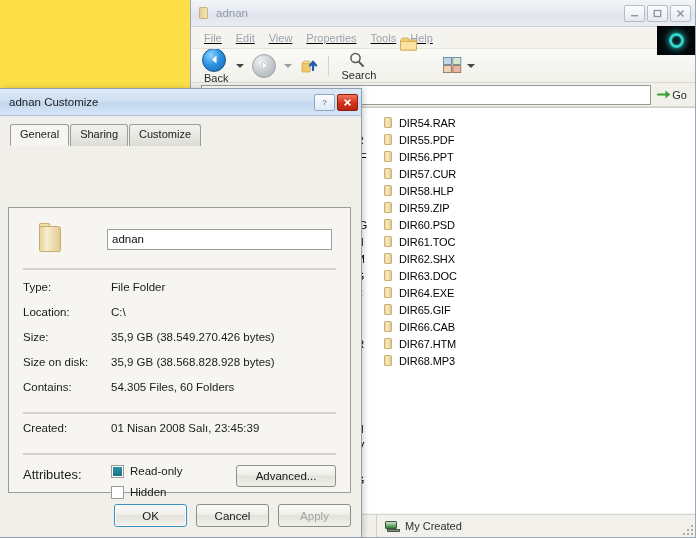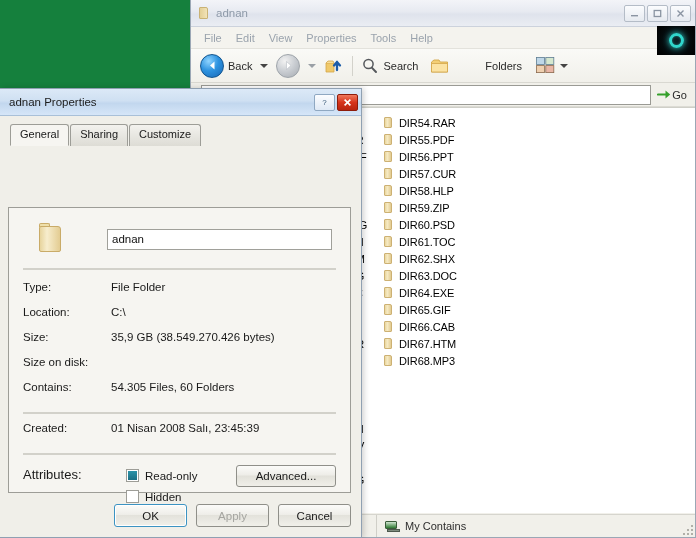--- a/index.html
+++ b/index.html
@@ -11,21 +11,21 @@
     background: #ffffff;
     font-family: "Liberation Sans", sans-serif;
     font-size: 11px;
     -webkit-font-smoothing: antialiased;
   }
 
   #root {
     position: relative;
     width: 696px;
     height: 505px;
-    background: #15803d;
+    background: #fde047;
   }
 
   
   #explorer-window {
     position: absolute;
     left: 190px;
     top: 0px;
     width: 506px;
     height: 538px;
     background: #f1f0ea;
@@ -80,20 +80,21 @@
 
   .exp-menubar {
     height: 22px;
     background: #f4f3ee;
     display: flex;
     align-items: center;
     padding-left: 6px;
     border-bottom: 1px solid #e3e2dc;
     position: relative;
     box-sizing: border-box;
+    text-decoration: underline;
   }
   .exp-menubar .menu-item {
     font-size: 11px;
     color: #9aa3ad;
     padding: 2px 7px;
     white-space: nowrap;
   }
   .brand-badge {
     position: absolute;
     right: 0px; top: -1px;
@@ -112,21 +113,21 @@
 
   .exp-toolbar {
     height: 34px;
     background: linear-gradient(to bottom, #fafaf7 0%, #f1f0ea 100%);
     display: flex;
     align-items: center;
     padding-left: 6px;
     border-bottom: 1px solid #d9d8d1;
     box-sizing: border-box;
   }
-  .tb-item { display:flex; align-items:center; padding: 2px 3px; white-space: nowrap; }
+  .tb-item { display:flex; align-items:center; padding: 2px 3px; white-space: nowrap; flex-direction: column; }
   .tb-label { font-size: 11px; color: #2a2a2a; margin-left: 4px; }
   .tb-arrow {
     width: 0; height: 0;
     border-left: 4px solid transparent;
     border-right: 4px solid transparent;
     border-top: 4px solid #444;
     margin: 0 5px;
   }
   .tb-arrow.dim { border-top-color: #9aa0a6; }
   .circ-btn {
@@ -363,21 +364,21 @@
   .info-row { display: flex; align-items: baseline; height: 25px; }
   .info-label {
     width: 88px; flex: 0 0 88px;
     font-size: 11.5px; color: #1a1a1a;
   }
   .info-value { font-size: 11.5px; color: #1a1a1a; }
 
   .attr-row { display: flex; align-items: flex-start; margin-top: 10px; }
   .attr-label { width: 88px; flex:0 0 88px; font-size:13px; color:#1a1a1a; padding-top:2px;}
   .attr-boxes { flex: 1 1 auto; }
-  .chk-line { display:flex; align-items:center; height: 21px; margin-left: 15px; }
+  .chk-line { display:flex; height: 21px; }
   .chkbox {
     width: 13px; height: 13px;
     border: 1px solid #9d9d97;
     background: #ffffff;
     margin-right: 6px;
     display: flex; align-items: center; justify-content: center;
     box-sizing: border-box;
     flex: 0 0 auto;
   }
   .chkbox.filled { background: #ffffff; }
@@ -904,37 +905,37 @@
     </div>
 
     <div class="exp-statusbar">
       <div class="status-pane p1"></div>
       <div class="status-pane p2">0 bytes</div>
       <div class="status-pane p3">
         <div class="pc-icon">
           <div class="scr"></div>
             <div class="base"></div>
         </div>
-        <span>My Contains</span>
+        <span>My Created</span>
       </div>
       <div class="resize-grip">
         <span style="right:0;bottom:0;"></span>
         <span style="right:4px;bottom:0;"></span>
         <span style="right:8px;bottom:0;"></span>
         <span style="right:0;bottom:4px;"></span>
         <span style="right:4px;bottom:4px;"></span>
         <span style="right:0;bottom:8px;"></span>
       </div>
     </div>
   </div>
 
   <div id="properties-dialog">
 
     <div class="dlg-titlebar">
-      <div class="dlg-title-text">adnan Properties</div>
+      <div class="dlg-title-text">adnan Customize</div>
       <div class="dlg-btn">
         <svg width="9" height="10" viewBox="0 0 9 10">
             <text x="4.5" y="8" font-size="8" text-anchor="middle" fill="#3a5a78" font-family="Liberation Sans">?</text>
           </svg>
       </div>
       <div class="dlg-btn close">
         <svg width="9" height="9" viewBox="0 0 9 9">
             <path d="M1.6 1.6 L7.4 7.4 M7.4 1.6 L1.6 7.4" stroke="#ffffff" stroke-width="1.6" fill="none"></path>
           </svg>
       </div>
@@ -966,20 +967,21 @@
           <div class="info-row">
             <div class="info-label">Location:</div>
             <div class="info-value">C:\</div>
           </div>
           <div class="info-row">
             <div class="info-label">Size:</div>
             <div class="info-value">35,9 GB (38.549.270.426 bytes)</div>
           </div>
           <div class="info-row">
             <div class="info-label">Size on disk:</div>
+            <div class="info-value">35,9 GB (38.568.828.928 bytes)</div>
           </div>
           <div class="info-row">
             <div class="info-label">Contains:</div>
             <div class="info-value">54.305 Files, 60 Folders</div>
           </div>
         </div>
 
       <div class="hr" style="margin-top:6px;"></div>
 
       <div class="info-table" style="margin-top:8px;">
@@ -1005,19 +1007,19 @@
             <div class="chk-text">Hidden</div>
           </div>
         </div>
         <div class="adv-btn">Advanced...</div>
       </div>
 
     </div>
 
     <div class="dlg-footer">
       <div class="dlg-button default">OK</div>
+      <div class="dlg-button">Cancel</div>
       <div class="dlg-button disabled">Apply</div>
-      <div class="dlg-button">Cancel</div>
     </div>
 
   </div>
 
 </div>
 
 </body></html>

